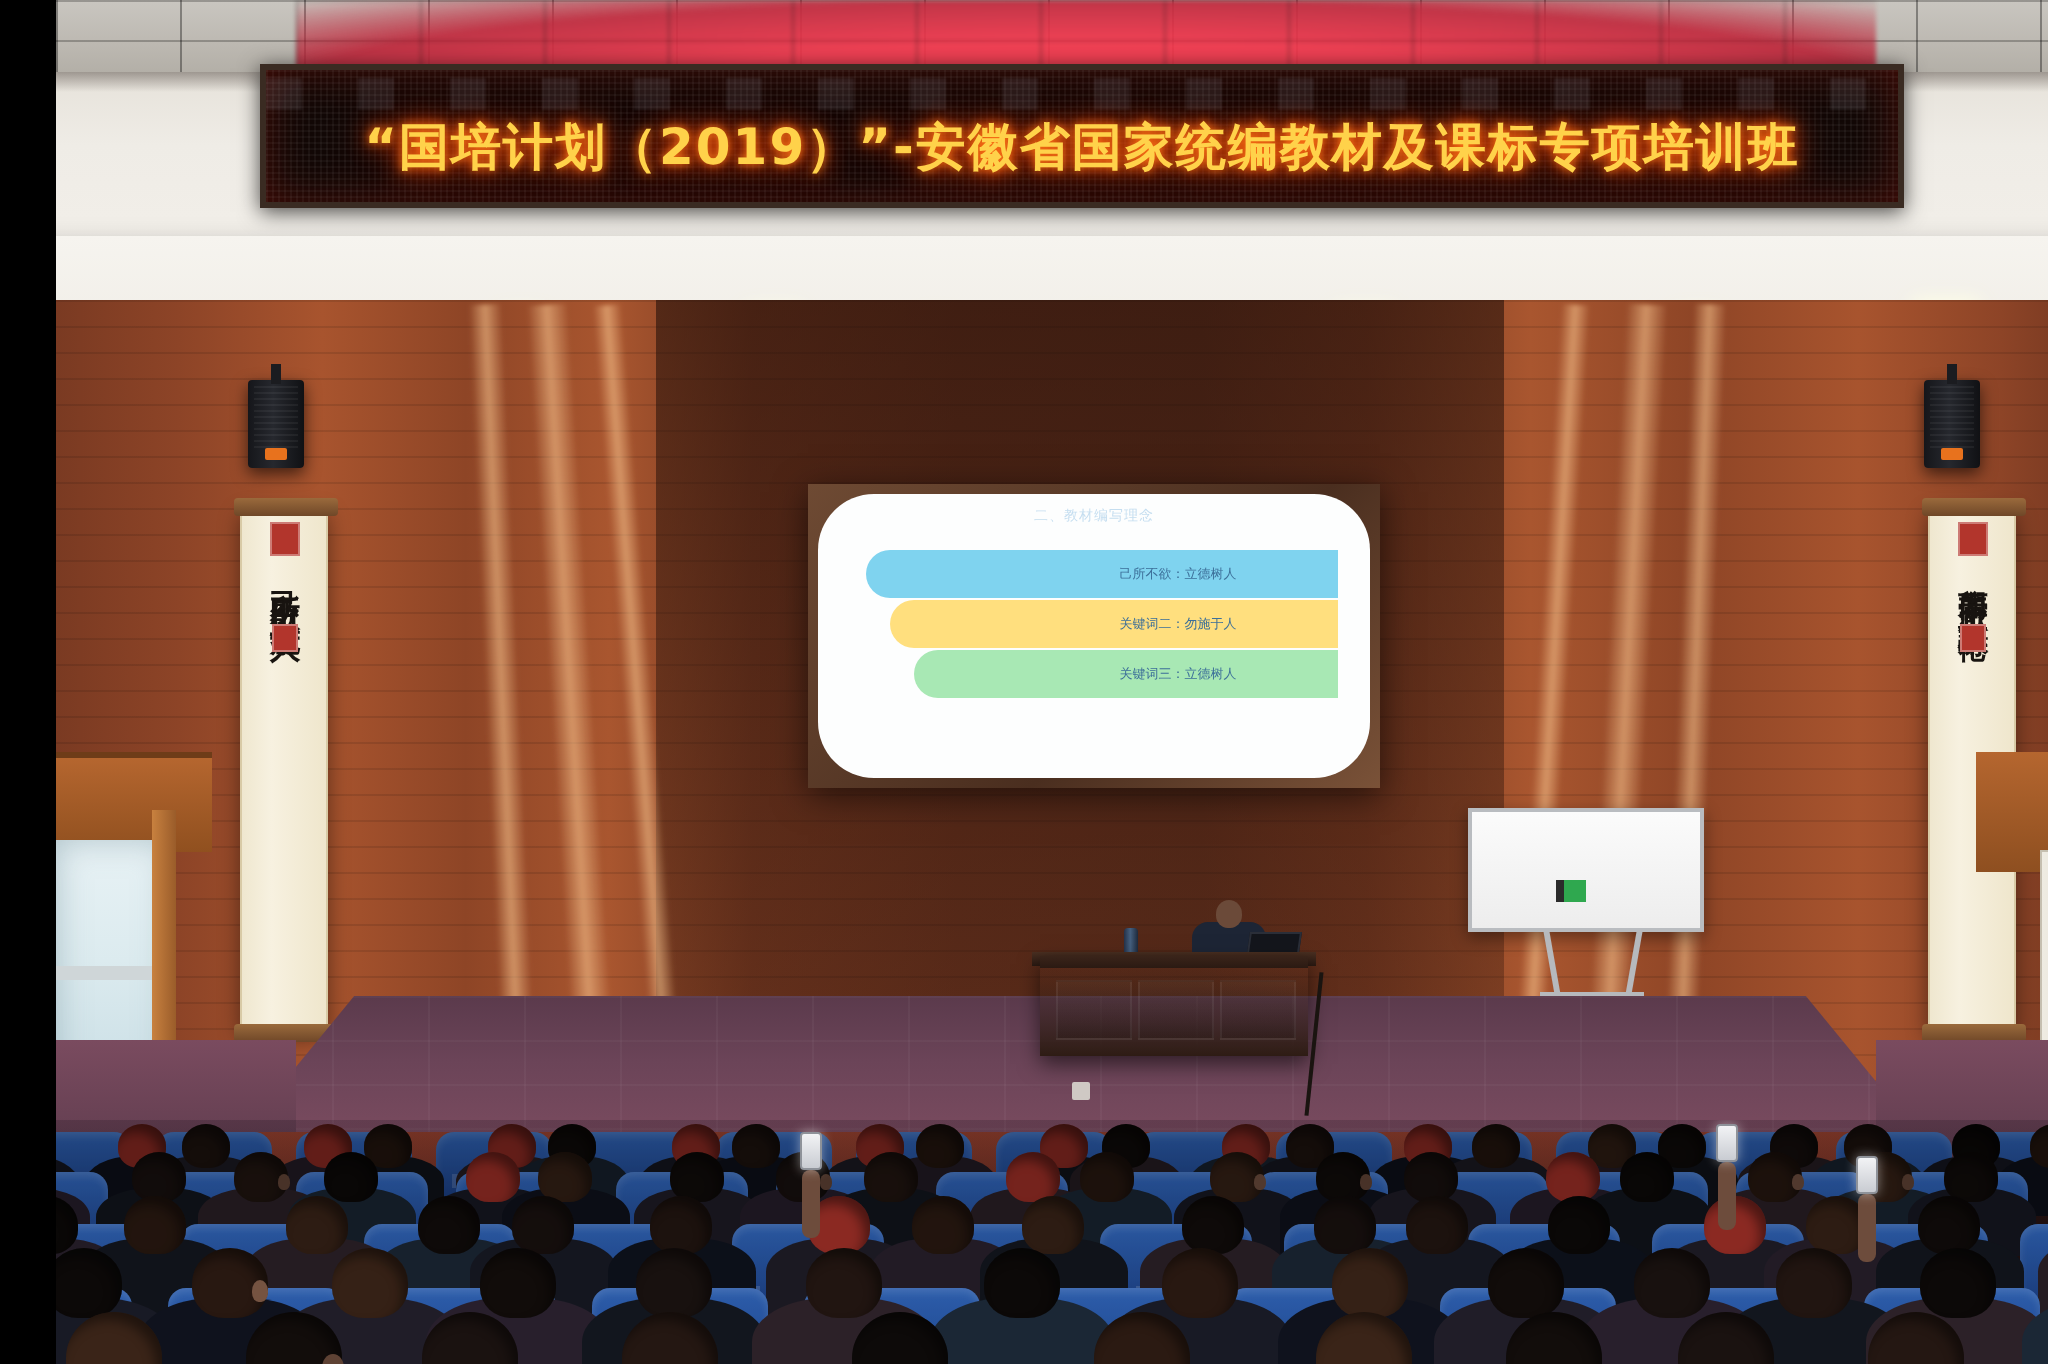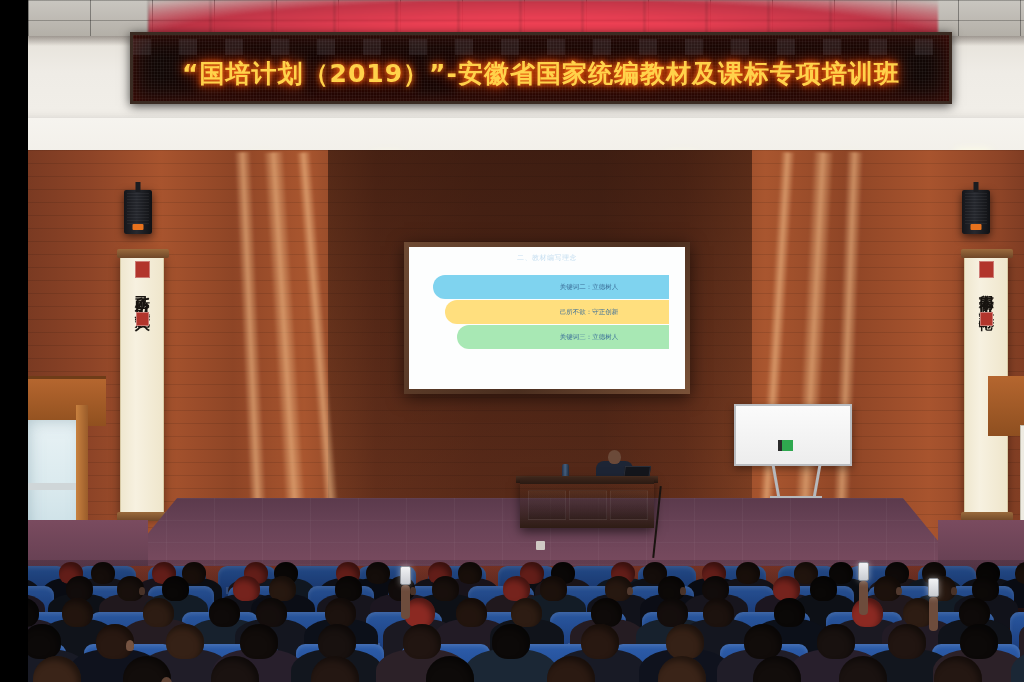--- a/index.html
+++ b/index.html
@@ -110,21 +110,21 @@
   
   .screen-frame {
     position:absolute; left:376px; top:242px; width:286px; height:152px;
     background:linear-gradient(135deg,#6e4a33,#4a2e1f 60%,#7a5238);
     padding:5px;
     box-shadow:0 4px 16px rgba(0,0,0,.55);
   }
   .screen {
     width:100%; height:100%;
     background:#fdfefe;
-    position:relative; overflow:hidden;
+    position:relative; overflow:hidden;border-radius:28px;
   }
   .slide-title{
     position:absolute; top:6px; left:0; right:0; text-align:center;
     font-family:"DejaVu Sans", sans-serif;
     font-size:7px; color:#bcd9ee; letter-spacing:.5px;
     opacity:.85;
   }
   .band-wrap{ position:absolute; left:24px; top:28px; width:236px; height:74px; }
   .band {
     position:absolute; height:24px;
@@ -400,24 +400,24 @@
   <div class="spk" style="left:934px; top:190px;">
     <div class="spk-arm"></div>
     <div class="spk-logo"></div>
   </div>
 
   <div class="screen-frame">
     <div class="screen">
       <div class="slide-title">二、教材编写理念</div>
       <div class="band-wrap">
         <div class="band b1">
-          <span>关键词二：立德树人</span>
+          <span>己所不欲：立德树人</span>
         </div>
         <div class="band b2">
-          <span>己所不欲：守正创新</span>
+          <span>关键词二：勿施于人</span>
         </div>
         <div class="band b3">
           <span>关键词三：立德树人</span>
         </div>
       </div>
     </div>
   </div>
 
   <div class="scroll" style="left:92px; top:254px; height:262px;">
     <div class="scroll-rod" style="top:-6px;"></div>

